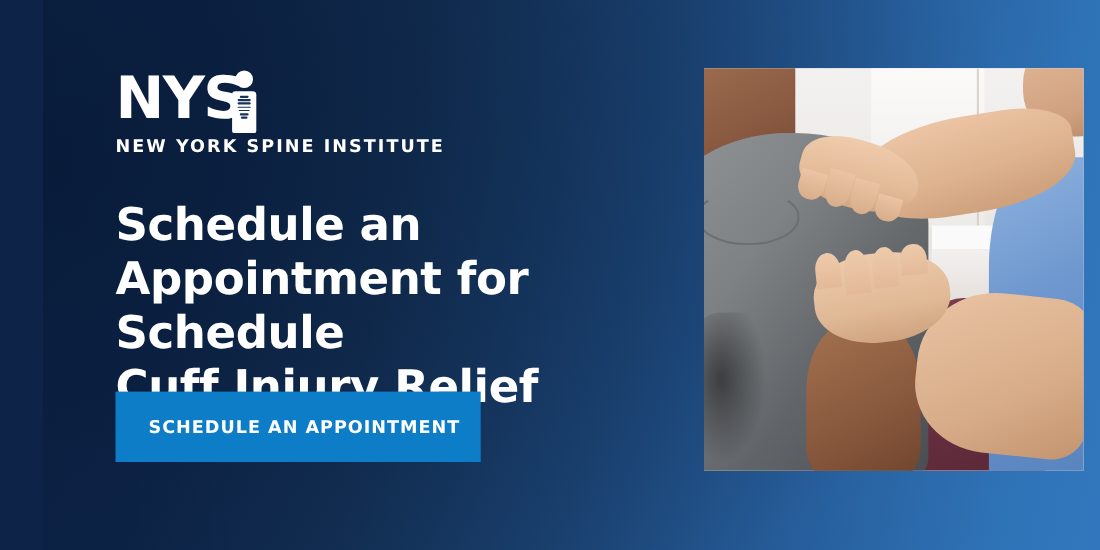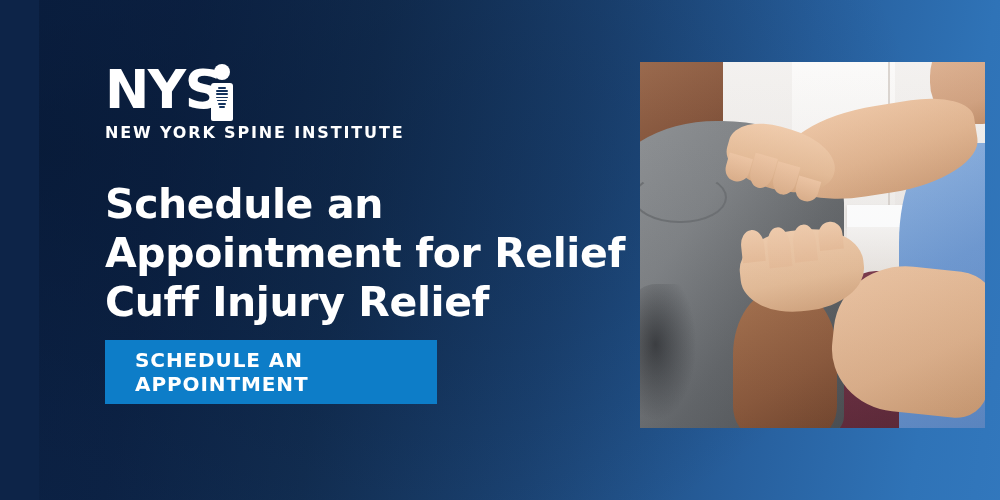--- a/index.html
+++ b/index.html
@@ -138,27 +138,27 @@
     font-weight: bold;
     letter-spacing: -0.4px;
     font-family: "DejaVu Sans", sans-serif;
   }
   .headline .hl-line { display: block; }
 
   
   .cta-button {
     position: absolute;
     left: 0;
-    top: 340px;
+    top: 356px;
     width: 332px;
     height: 64px;
     background: #0d7dc8;
     border: none;
     color: #ffffff;
-    font-size: 20px;
+    font-size: 16px;
     font-weight: bold;
     letter-spacing: 0.9px;
     text-align: left;
     padding: 0 4px 0 30px;
     cursor: pointer;
     font-family: "DejaVu Sans", sans-serif;
     display: flex;
     align-items: center;
   }
 
@@ -394,21 +394,21 @@
               <i></i>
               <i></i>
           </span>
         </span>
       </div>
       <div class="logo-tagline">NEW YORK SPINE INSTITUTE</div>
     </div>
 
     <h1 class="headline">
       <span class="hl-line">Schedule an</span>
-      <span class="hl-line">Appointment for Relief</span>
+      <span class="hl-line">Appointment for Schedule</span>
       <span class="hl-line">Cuff Injury Relief</span>
     </h1>
 
     <button class="cta-button">SCHEDULE AN APPOINTMENT</button>
 
   </div>
 
   <div class="photo-frame">
     <div class="photo-scene">
       <div class="ph-wall"></div>

